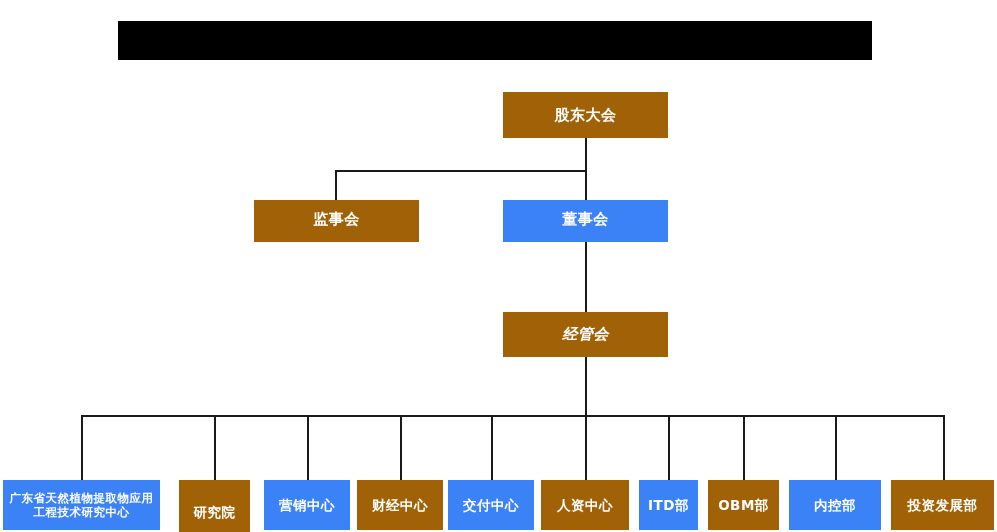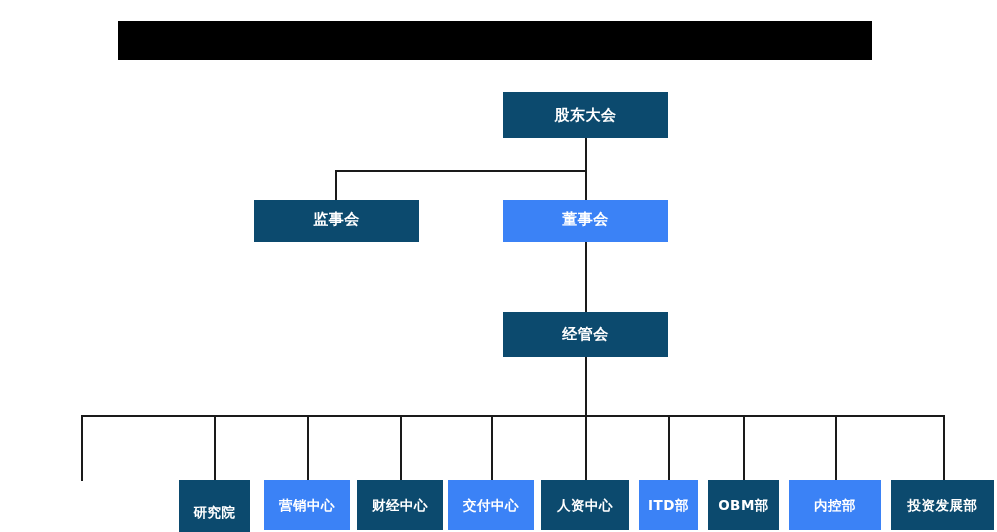--- a/index.html
+++ b/index.html
@@ -31,21 +31,21 @@
     display: flex;
     align-items: center;
     justify-content: center;
     text-align: center;
     color: #ffffff;
     font-weight: bold;
     letter-spacing: 0.5px;
     line-height: 1.25;
     z-index: 3;
   }
-  .node.dark  { background: #0c4a6e; }
+  .node.dark  { background: #a16207; }
   .node.light { background: #3b82f6; }
 
   .node-lvl1 { font-size: 15px; }
   .node-lvl2 { font-size: 15px; font-family: Liberation Mono, monospace; }
   .node-lvl3 { font-size: 15px; }
   .node-lvl4 { font-size: 13.5px; }
   .node-lvl4.tiny { font-size: 11.5px; padding: 0 6px; }
 
   .connector {
     position: absolute;
@@ -85,22 +85,23 @@
   <div class="connector v-line" style="left:668px; top:415px; height:66px;"></div>
   <div class="connector v-line" style="left:743px; top:415px; height:66px;"></div>
   <div class="connector v-line" style="left:835px; top:415px; height:66px;"></div>
   <div class="connector v-line" style="left:943px; top:415px; height:66px;"></div>
 
   <div class="node dark node-lvl1" style="left:503px; top:92px; width:165px; height:46px;">股东大会</div>
 
   <div class="node dark node-lvl2" style="left:254px; top:200px; width:165px; height:42px;">监事会</div>
   <div class="node light node-lvl2" style="left:503px; top:200px; width:165px; height:42px;">董事会</div>
 
-  <div class="node dark node-lvl3" style="left:503px; top:312px; width:165px; height:45px;">经管会</div>
+  <div class="node dark node-lvl3" style="left:503px; top:312px; width:165px; height:45px;font-style:italic;">经管会</div>
 
+  <div class="node light node-lvl4 tiny" style="left:3px; top:480px; width:157px; height:50px;">广东省天然植物提取物应用工程技术研究中心</div>
 
   <div class="node dark node-lvl4" style="left:179px; top:480px; width:71px; height:64px;">研究院</div>
 
   <div class="node light node-lvl4" style="left:264px; top:480px; width:86px; height:50px;">营销中心</div>
 
   <div class="node dark node-lvl4" style="left:357px; top:480px; width:86px; height:50px;">财经中心</div>
 
   <div class="node light node-lvl4" style="left:448px; top:480px; width:86px; height:50px;">交付中心</div>
 
   <div class="node dark node-lvl4" style="left:541px; top:480px; width:88px; height:50px;">人资中心</div>

